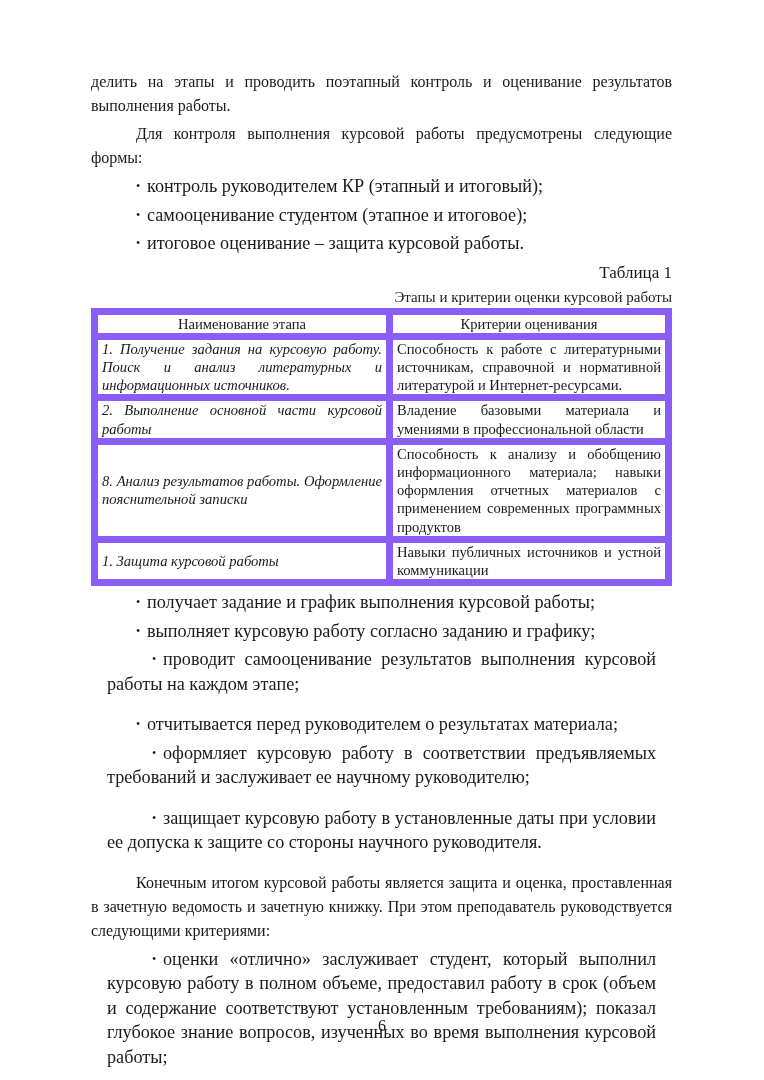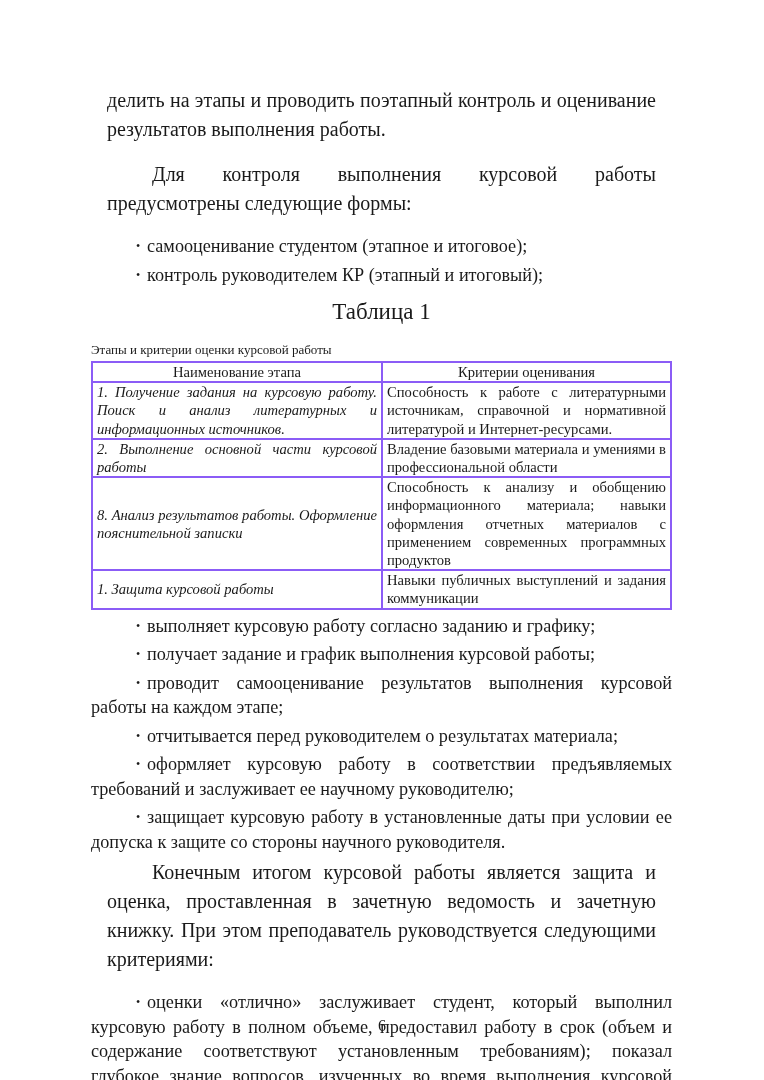--- a/index.html
+++ b/index.html
@@ -15,24 +15,24 @@
       font-family: "Liberation Serif", "DejaVu Serif", serif;
       color: #1a1a1a;
     }
     .page {
       position: absolute;
       left: 91px;
       top: 70px;
       width: 581px;
     }
     .p {
-      font-size: 20px;
-      line-height: 29px;
+      font-size: 16px;
+      line-height: 24px;
       text-align: justify;
-      margin: 16px;
+      margin: 0;
     }
     .indent {
       text-indent: 45px;
     }
     .gap-top {
       margin-top: 4px;
     }
     .bullet-line {
       font-size: 18.2px;
       line-height: 24.5px;
@@ -42,53 +42,53 @@
     }
     .bullet-line .dot {
       display: inline-block;
       width: 11px;
       font-size: 12px;
       vertical-align: 2px;
     }
     .bullet-para {
       font-size: 18.2px;
       line-height: 24.5px;
-      margin: 0;
+      margin: 16px;
       margin-top: 4px;
       text-align: justify;
       text-indent: 45px;
     }
     .bullet-para .dot {
       display: inline-block;
       width: 11px;
       font-size: 12px;
       vertical-align: 2px;
       text-indent: 0;
     }
     .table-label {
-      font-size: 23px;
+      font-size: 17px;
       line-height: 22px;
-      text-align: center;
-      margin-top: 14px;
+      text-align: right;
+      margin-top: 6px;
     }
     .table-title {
-      font-size: 13px;
+      font-size: 15px;
       line-height: 22px;
-      text-align: left;
-      margin-top: 16px;
+      text-align: right;
+      margin-top: 2px;
     }
     table.crit {
       width: 581px;
       border-collapse: collapse;
       font-size: 14.6px;
       line-height: 18.2px;
       margin-top: 0;
     }
     table.crit th, table.crit td {
-      border: 2px solid #8b5cf6;
+      border: 7px solid #8b5cf6;
       padding: 0 4px;
       vertical-align: middle;
       text-align: justify;
     }
     table.crit th {
       font-weight: normal;
       text-align: center;
       height: 17px;
     }
     table.crit td.c1 { width: 280px; font-style: italic; }
@@ -109,22 +109,23 @@
 </head>
 <body>
 
 <div class="page">
 
   <p class="p">делить на этапы и проводить поэтапный контроль и оценивание результатов выполнения работы.</p>
 
   <p class="p indent gap-top">Для контроля выполнения курсовой работы предусмотрены следующие формы:</p>
 
   <div>
+    <p class="bullet-line"><span class="dot">•</span><span>контроль руководителем КР (этапный и итоговый);</span></p>
     <p class="bullet-line"><span class="dot">•</span><span>самооценивание студентом (этапное и итоговое);</span></p>
-    <p class="bullet-line"><span class="dot">•</span><span>контроль руководителем КР (этапный и итоговый);</span></p>
+    <p class="bullet-line"><span class="dot">•</span><span>итоговое оценивание – защита курсовой работы.</span></p>
   </div>
 
   <div class="table-label">Таблица 1</div>
   <div class="table-title">Этапы и критерии оценки курсовой работы</div>
 
   <table class="crit">
     <thead>
       <tr>
         <th>Наименование этапа</th>
         <th>Критерии оценивания</th>
@@ -138,29 +139,29 @@
       <tr>
         <td class="c1 top">2. Выполнение основной части курсовой работы</td>
         <td class="top">Владение базовыми материала и умениями в профессиональной области</td>
       </tr>
       <tr>
         <td class="c1">8. Анализ результатов работы. Оформление пояснительной записки</td>
         <td>Способность к анализу и обобщению информационного материала; навыки оформления отчетных материалов с применением современных программных продуктов</td>
       </tr>
       <tr>
         <td class="c1">1. Защита курсовой работы</td>
-        <td>Навыки публичных выступлений и задания коммуникации</td>
+        <td>Навыки публичных источников и устной коммуникации</td>
       </tr>
     </tbody>
   </table>
 
 
   <div>
+    <p class="bullet-line"><span class="dot">•</span><span>получает задание и график выполнения курсовой работы;</span></p>
     <p class="bullet-line"><span class="dot">•</span><span>выполняет курсовую работу согласно заданию и графику;</span></p>
-    <p class="bullet-line"><span class="dot">•</span><span>получает задание и график выполнения курсовой работы;</span></p>
     <p class="bullet-para"><span class="dot">•</span><span>проводит самооценивание результатов выполнения курсовой работы на каждом этапе;</span></p>
     <p class="bullet-line"><span class="dot">•</span><span>отчитывается перед руководителем о результатах материала;</span></p>
     <p class="bullet-para"><span class="dot">•</span><span>оформляет курсовую работу в соответствии предъявляемых требований и заслуживает ее научному руководителю;</span></p>
     <p class="bullet-para"><span class="dot">•</span><span>защищает курсовую работу в установленные даты при условии ее допуска к защите со стороны научного руководителя.</span></p>
   </div>
 
 
   <p class="p indent gap-top">Конечным итогом курсовой работы является защита и оценка, проставленная в зачетную ведомость и зачетную книжку. При этом преподаватель руководствуется следующими критериями:</p>
 
   <div>

